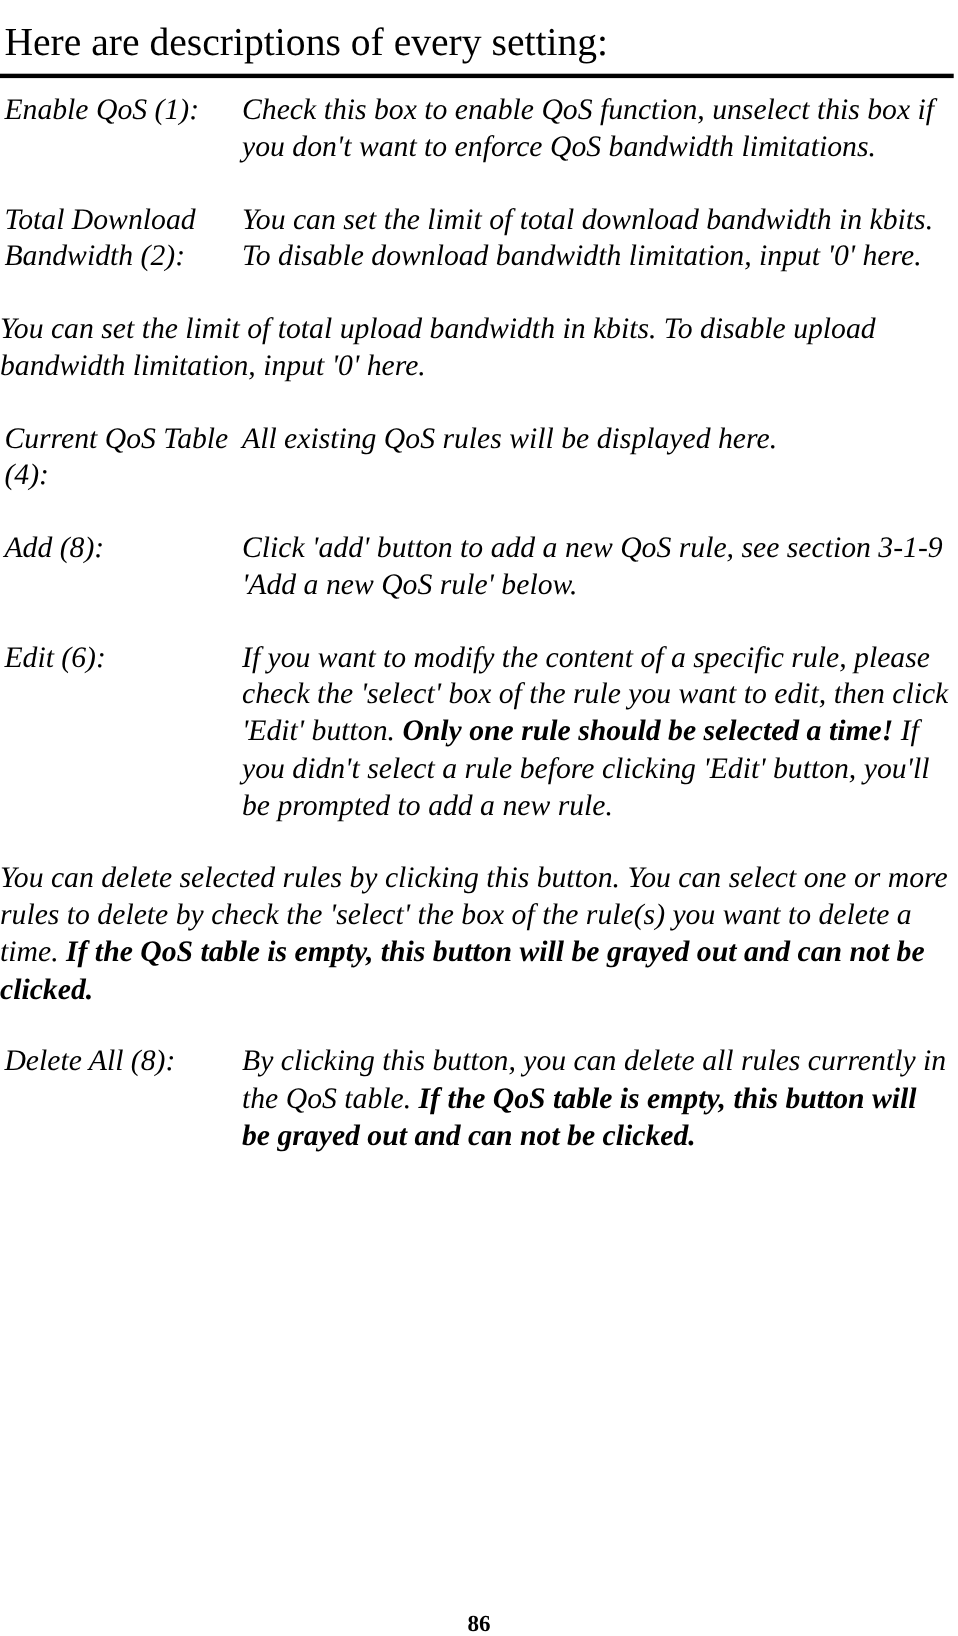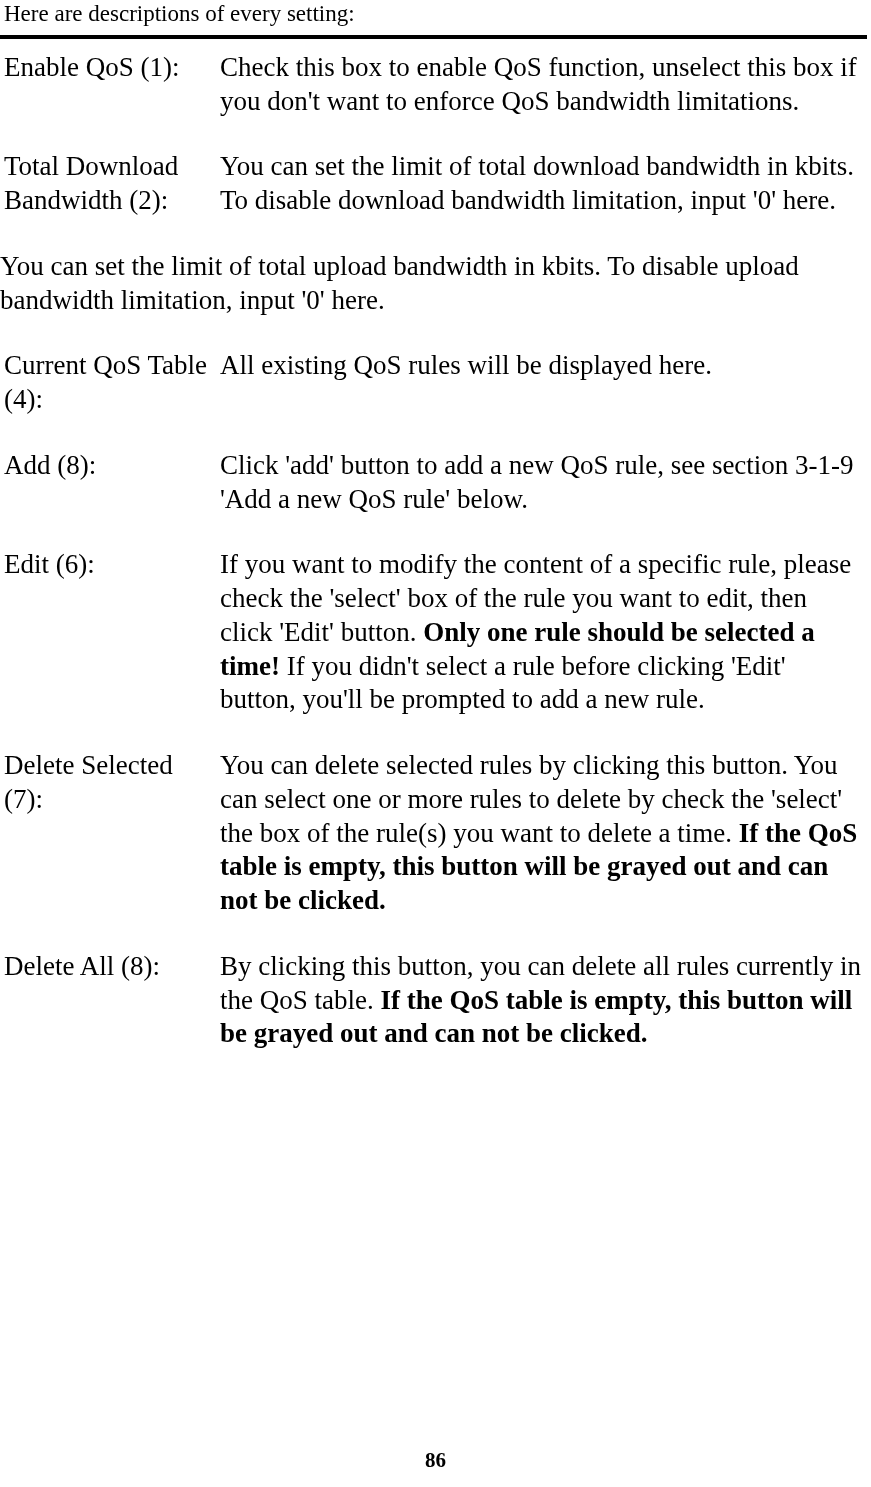--- a/index.html
+++ b/index.html
@@ -10,33 +10,34 @@
     color: #000;
   }
   .page {
     width: 871px;
     height: 1487px;
     box-sizing: border-box;
     padding: 0 4px 0 0;
     position: relative;
   }
   .intro {
-    font-size: 23px;
+    font-size: 36px;
     line-height: 1.25;
-    margin: 0 0 6px 0;
+    margin: 16px 0 6px 0;
     padding-left: 4px;
   }
   .rule {
     border: none;
     border-top: 4px solid #000;
     margin: 2px 0 12px 0;
   }
   .defs {
     font-size: 27px;
     line-height: 1.25;
+    font-style: italic;
   }
   .row {
     display: flex;
     margin-bottom: 32px;
   }
   .row:last-child {
     margin-bottom: 0;
     justify-content: center;
   }
   .term {
@@ -93,21 +94,20 @@
       <div class="term">Add (8):</div>
       <div class="desc"><span>Click 'add' button to add a new QoS rule, see section 3-1-9 'Add a new QoS rule' below.</span><span class="bold"></span><span></span></div>
     </div>
 
     <div class="row">
       <div class="term">Edit (6):</div>
       <div class="desc"><span>If you want to modify the content of a specific rule, please check the 'select' box of the rule you want to edit, then click 'Edit' button. </span><span class="bold">Only one rule should be selected a time!</span><span> If you didn't select a rule before clicking 'Edit' button, you'll be prompted to add a new rule.</span></div>
     </div>
 
     <div class="row">
-      <div class="term">Delete Selected (7):</div>
       <div class="desc"><span>You can delete selected rules by clicking this button. You can select one or more rules to delete by check the 'select' the box of the rule(s) you want to delete a time. </span><span class="bold">If the QoS table is empty, this button will be grayed out and can not be clicked.</span><span></span></div>
     </div>
 
     <div class="row">
       <div class="term">Delete All (8):</div>
       <div class="desc"><span>By clicking this button, you can delete all rules currently in the QoS table. </span><span class="bold">If the QoS table is empty, this button will be grayed out and can not be clicked.</span><span></span></div>
     </div>
 
   </div>
   <div class="pagenum">86</div>

